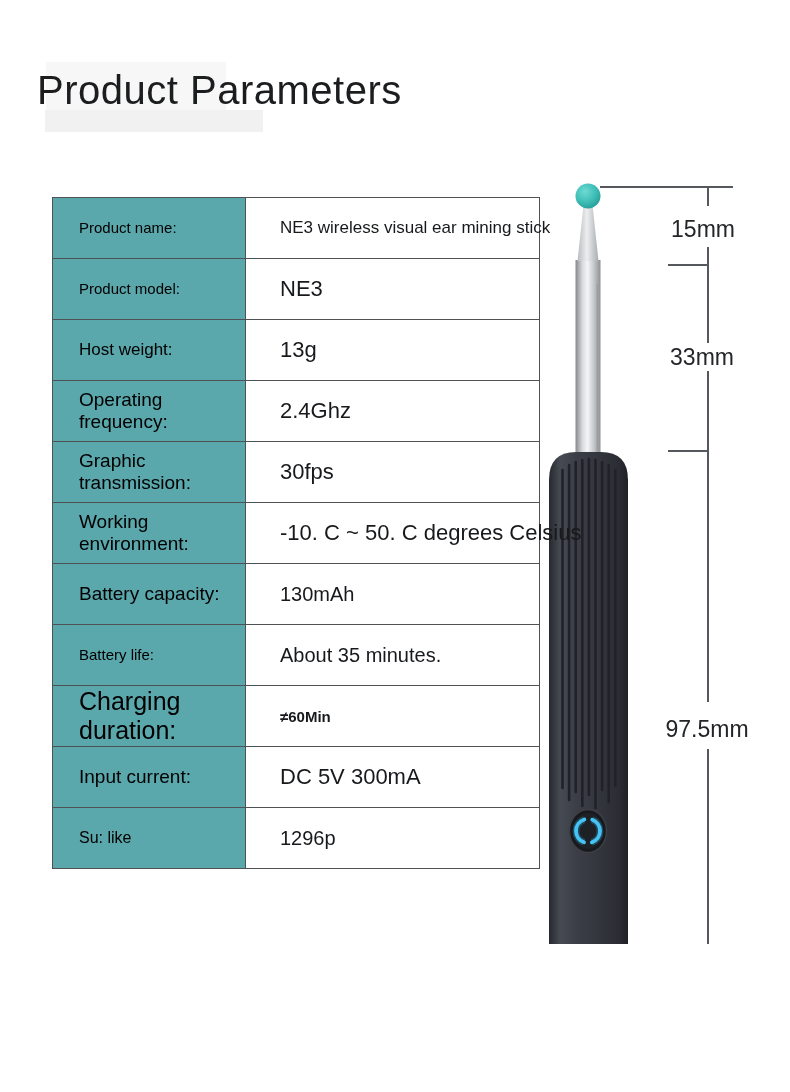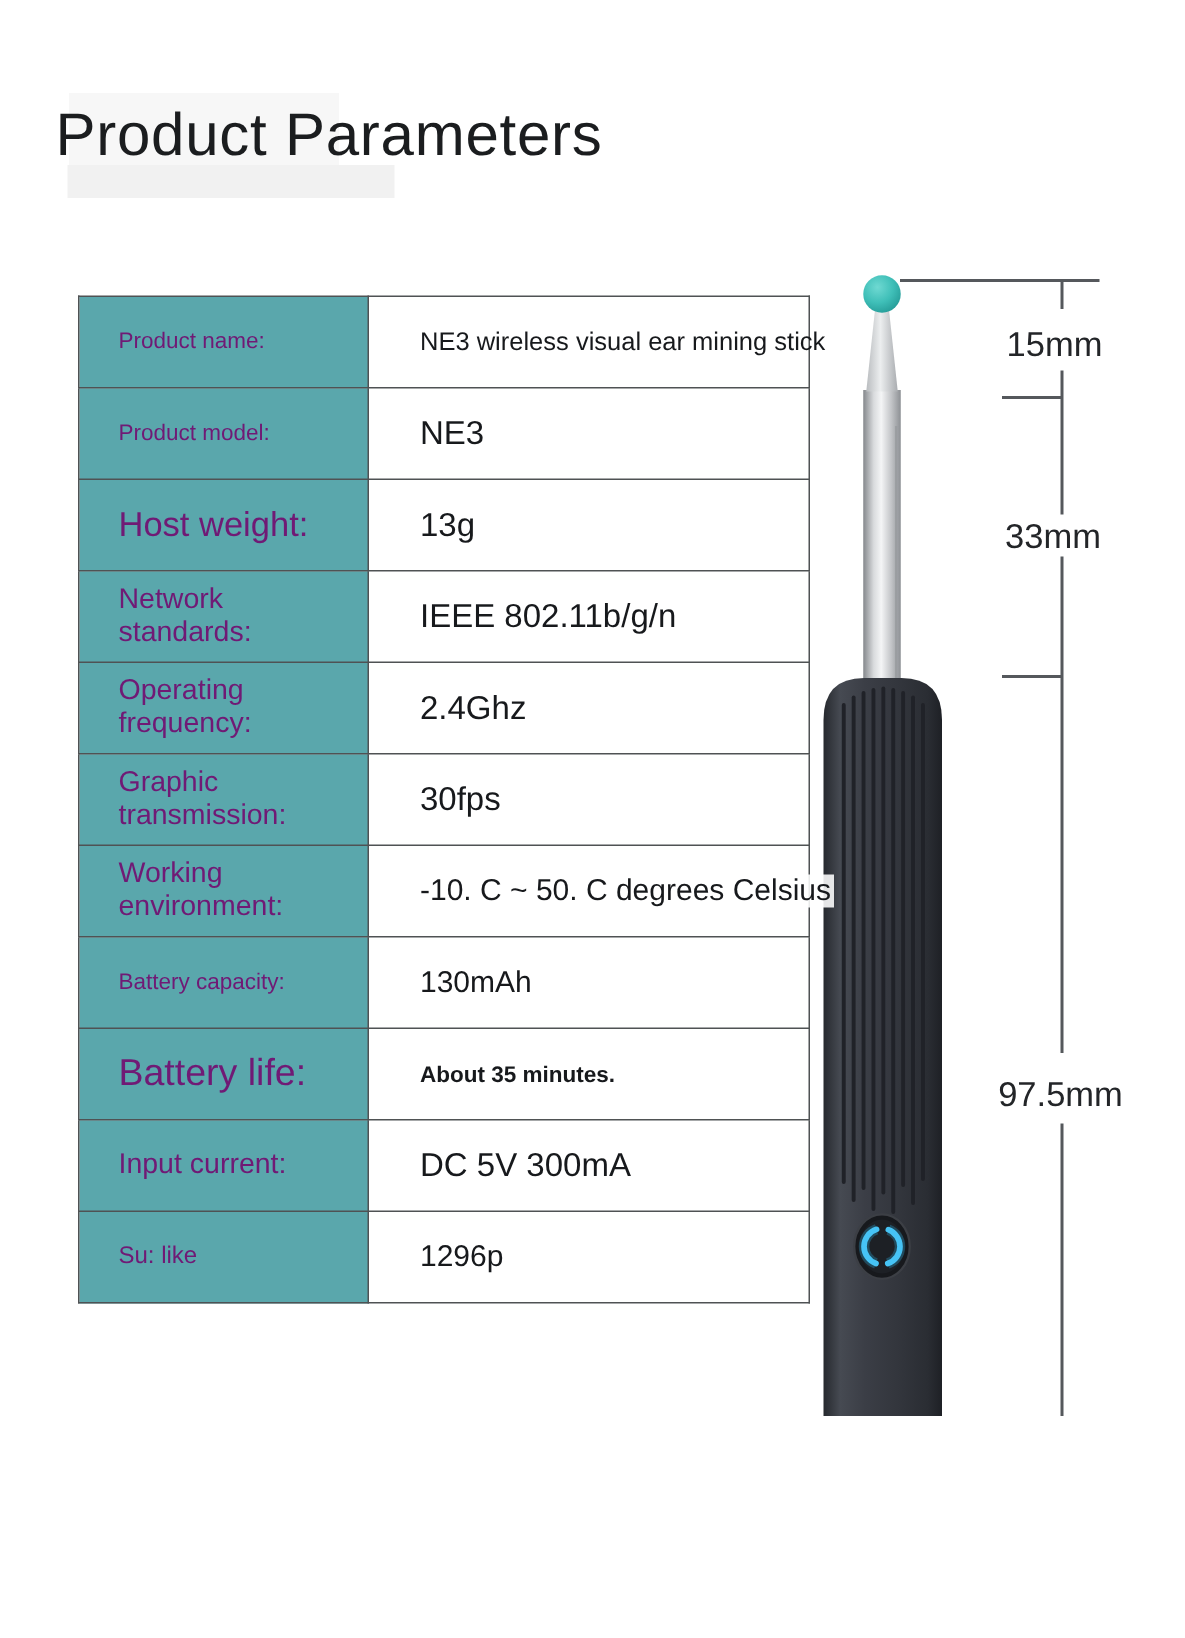--- a/index.html
+++ b/index.html
@@ -36,37 +36,37 @@
   }
   table.spec td{
     border:1px solid var(--line);
     height:60px;
     vertical-align:middle;
     overflow:visible;
   }
   td.label-cell{
     width:160px;
     background:var(--teal);
-    color:#701a75;
+    color:#000000;
     padding:0 6px 0 26px;
     font-size:17px;line-height:1.18;
   }
   td.value-cell{
     width:259px;
     background:#ffffff;
     color:var(--ink);
     padding:0 0 0 34px;
     font-size:21px;
   }
   td.value-cell span{white-space:nowrap;}
 
   
   tr:nth-child(1) .label-cell{font-size:15px;}
   tr:nth-child(2) .label-cell{font-size:15px;}
-  tr:nth-child(3) .label-cell{font-size:23px;}
+  tr:nth-child(3) .label-cell{font-size:17px;}
   tr:nth-child(4) .label-cell,
   tr:nth-child(5) .label-cell,
   tr:nth-child(6) .label-cell,
   tr:nth-child(7) .label-cell,
   tr:nth-child(10) .label-cell{font-size:19px;}
   tr:nth-child(8) .label-cell{font-size:15px;}
   tr:nth-child(9) .label-cell{font-size:25px;}
   tr:nth-child(11) .label-cell{font-size:16px;}
   tr:nth-child(12) .label-cell{font-size:17px;padding-left:16px;}
   tr:nth-child(13) .label-cell{font-size:16px;}
@@ -110,42 +110,42 @@
         </tr>
         <tr>
           <td class="label-cell">Product model:</td>
           <td class="value-cell"><span>NE3</span></td>
         </tr>
         <tr>
           <td class="label-cell">Host weight:</td>
           <td class="value-cell"><span>13g</span></td>
         </tr>
         <tr>
-          <td class="label-cell">Network standards:</td>
-          <td class="value-cell"><span>IEEE 802.11b/g/n</span></td>
-        </tr>
-        <tr>
           <td class="label-cell">Operating frequency:</td>
           <td class="value-cell"><span>2.4Ghz</span></td>
         </tr>
         <tr>
           <td class="label-cell">Graphic transmission:</td>
           <td class="value-cell"><span>30fps</span></td>
         </tr>
         <tr>
           <td class="label-cell">Working environment:</td>
           <td class="value-cell"><span>-10. C ~ 50. C degrees Celsius</span></td>
         </tr>
         <tr>
           <td class="label-cell">Battery capacity:</td>
           <td class="value-cell"><span>130mAh</span></td>
         </tr>
         <tr>
           <td class="label-cell">Battery life:</td>
           <td class="value-cell"><span>About 35 minutes.</span></td>
+        </tr>
+        <tr>
+          <td class="label-cell">Charging duration:</td>
+          <td class="value-cell"><span>≠60Min</span></td>
         </tr>
         <tr>
           <td class="label-cell">Input current:</td>
           <td class="value-cell"><span>DC 5V 300mA</span></td>
         </tr>
         <tr>
           <td class="label-cell">Su: like</td>
           <td class="value-cell"><span>1296p</span></td>
         </tr>
       </tbody>

